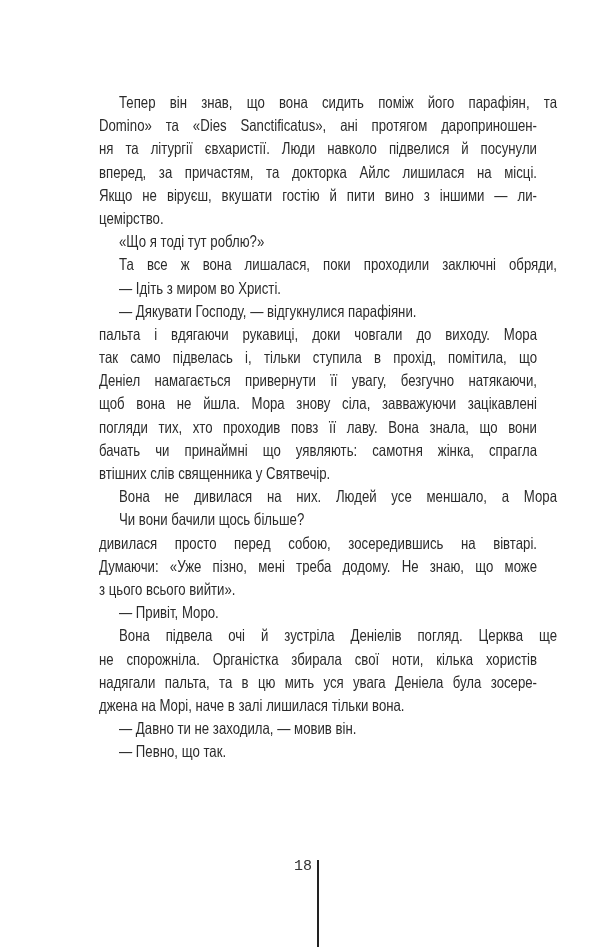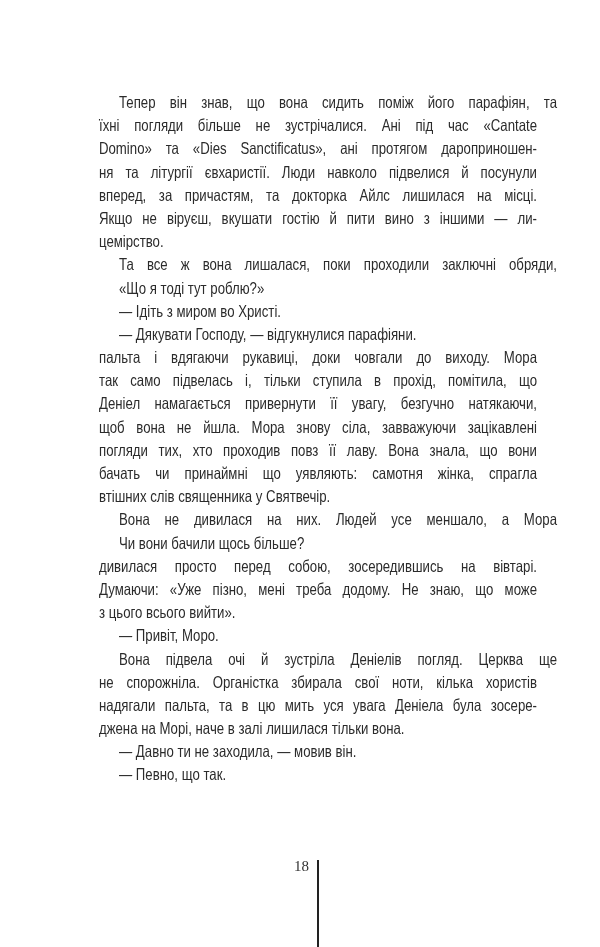--- a/index.html
+++ b/index.html
@@ -47,21 +47,21 @@
   .line.indent .line-inner {
     padding-left: 25px;
   }
   .line.last .line-inner {
     text-align-last: left;
   }
   .page-number {
     position: absolute;
     left: 294px;
     top: 858px;
-    font-family: Liberation Serif, serif;
+    font-family: Liberation Mono, monospace;
     font-size: 15px;
     color: #333333;
   }
   .page-rule {
     position: absolute;
     left: 317px;
     top: 860px;
     width: 2px;
     height: 90px;
     background: #222222;
@@ -69,42 +69,39 @@
 </style>
 </head>
 <body>
 
 <div class="page">
   <div class="text-block" id="text-block">
       <div class="line indent">
         <span class="line-inner">Тепер він знав, що вона сидить поміж його парафіян, та</span>
       </div>
       <div class="line">
-        <span class="line-inner">їхні погляди більше не зустрічалися. Ані під час «Cantate</span>
-      </div>
-      <div class="line">
         <span class="line-inner">Domino» та «Dies Sanctificatus», ані протягом дароприношен-</span>
       </div>
       <div class="line">
         <span class="line-inner">ня та літургії євхаристії. Люди навколо підвелися й посунули</span>
       </div>
       <div class="line">
         <span class="line-inner">вперед, за причастям, та докторка Айлс лишилася на місці.</span>
       </div>
       <div class="line">
         <span class="line-inner">Якщо не віруєш, вкушати гостію й пити вино з іншими — ли-</span>
       </div>
       <div class="line last">
         <span class="line-inner">цемірство.</span>
       </div>
+      <div class="line indent last">
+        <span class="line-inner">«Що я тоді тут роблю?»</span>
+      </div>
       <div class="line indent">
         <span class="line-inner">Та все ж вона лишалася, поки проходили заключні обряди,</span>
-      </div>
-      <div class="line indent last">
-        <span class="line-inner">«Що я тоді тут роблю?»</span>
       </div>
       <div class="line indent last">
         <span class="line-inner">— Ідіть з миром во Христі.</span>
       </div>
       <div class="line indent last">
         <span class="line-inner">— Дякувати Господу, — відгукнулися парафіяни.</span>
       </div>
       <div class="line">
         <span class="line-inner">пальта і вдягаючи рукавиці, доки човгали до виходу. Мора</span>
       </div>

